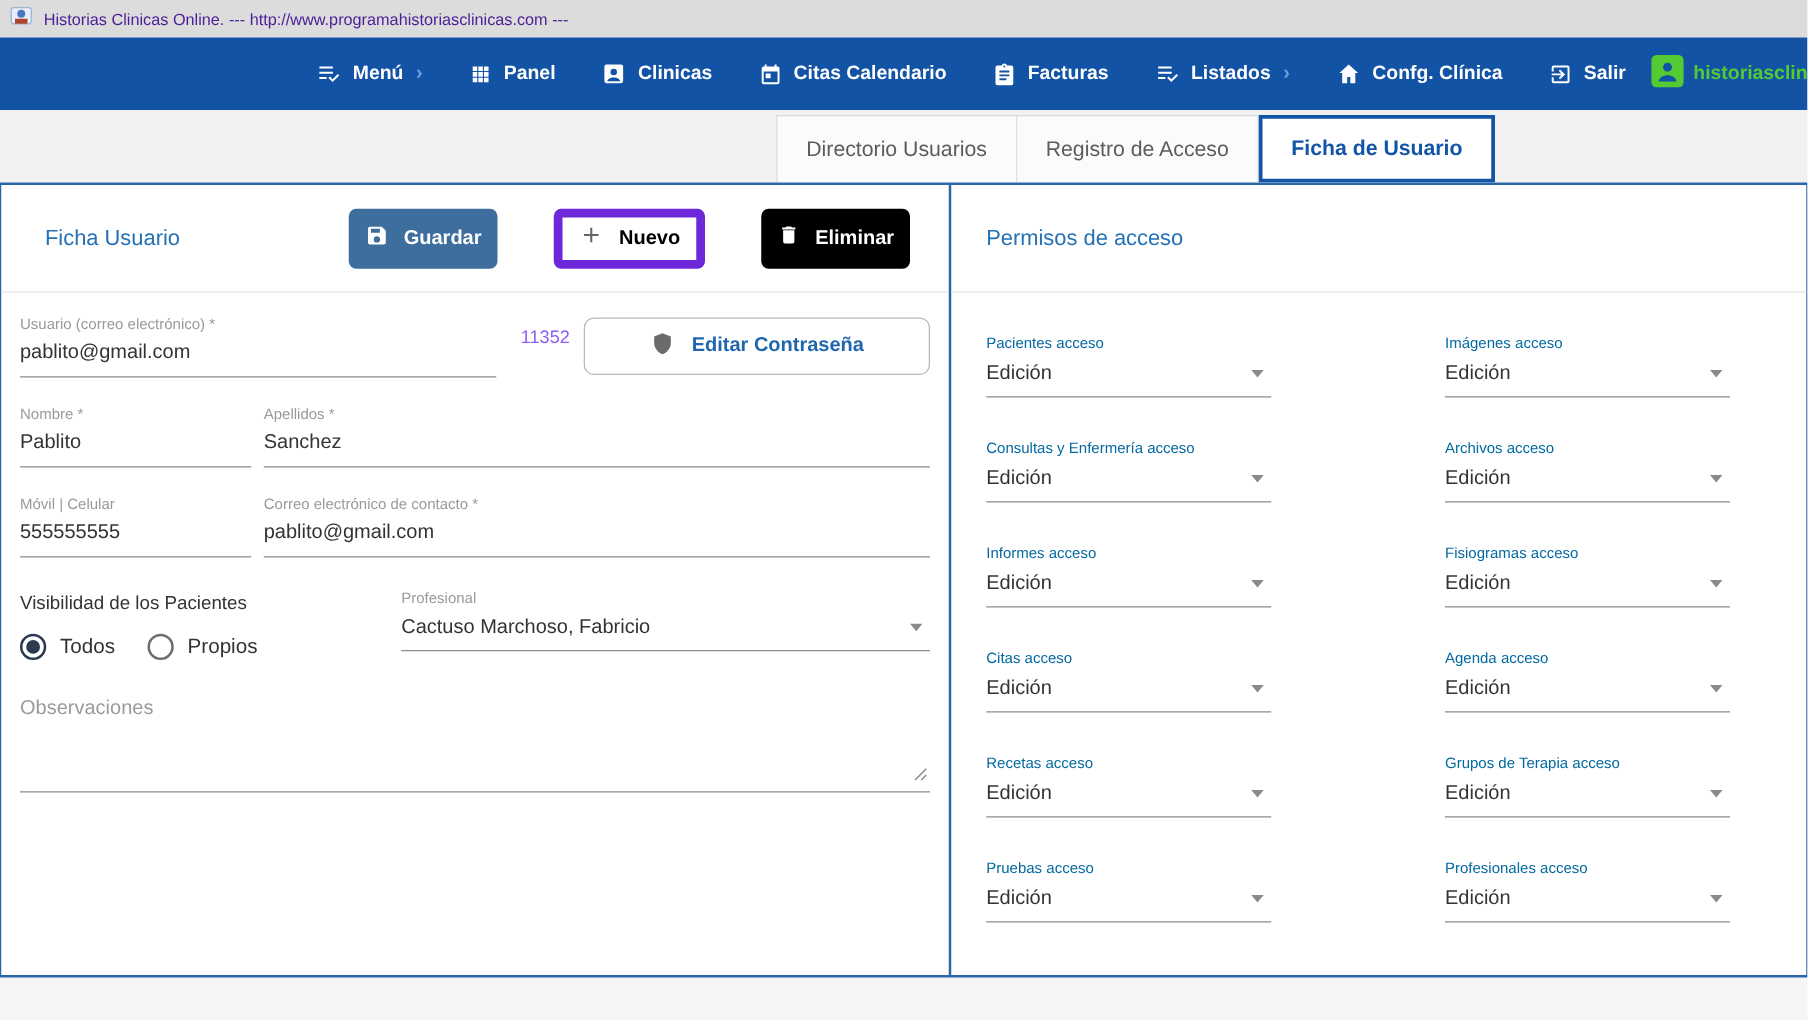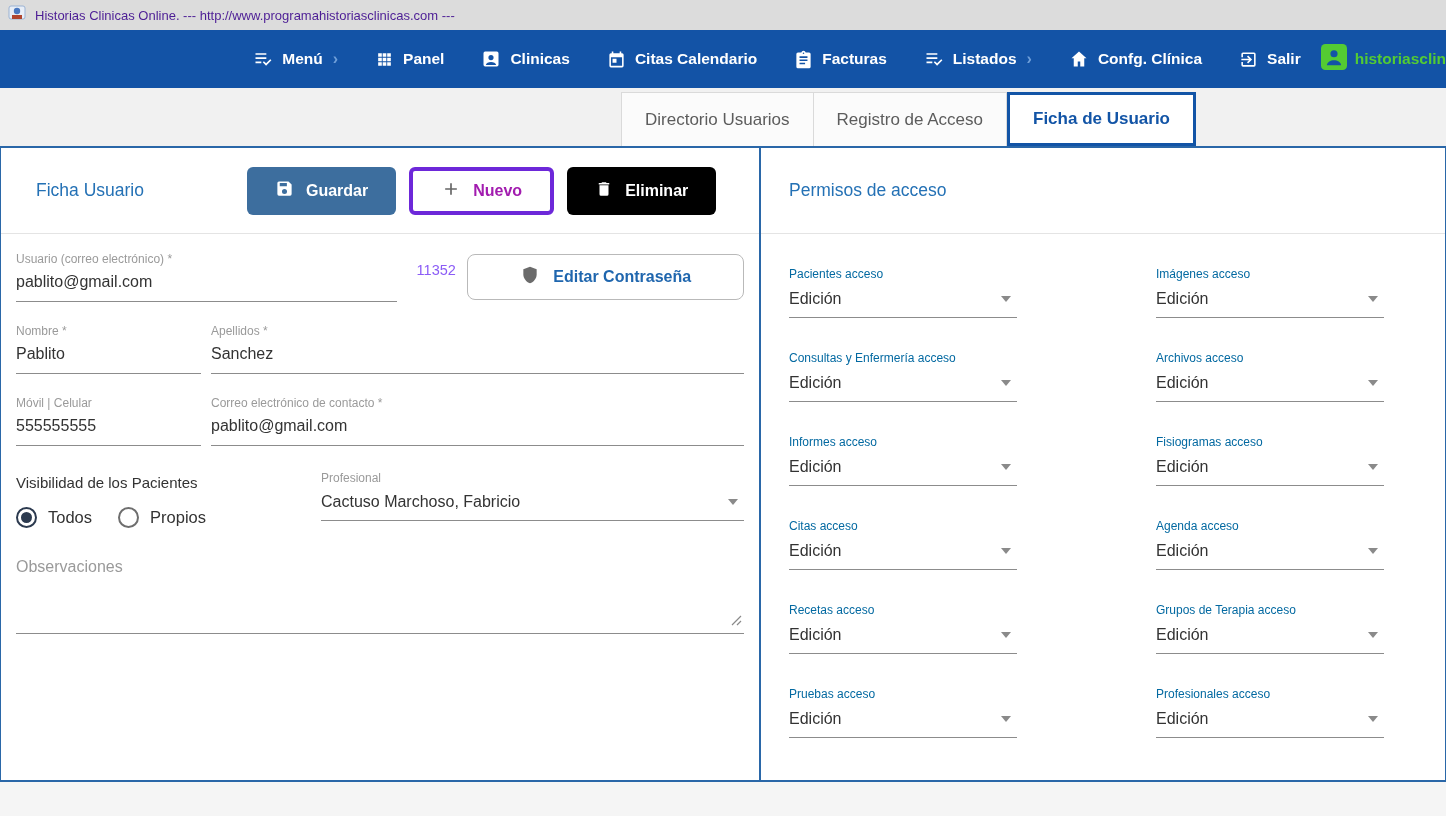--- a/index.html
+++ b/index.html
@@ -27,23 +27,23 @@
   
   .content { position:absolute; top:146px; left:0; width:1446px; height:636px; display:flex; background:#ffffff; border-top:2px solid #2a67a8; border-bottom:2px solid #2a67a8; }
   .left-panel  { width:761px; border-left:1px solid #2a67a8; border-right:2px solid #2a67a8; }
   .right-panel { flex:1; border-right:1px solid #2a67a8; }
   .panel-header { height:86px; display:flex; align-items:center; border-bottom:1px solid #e4e4e4; }
   .left-panel  .panel-header { padding-left:35px; }
   .right-panel .panel-header { padding-left:28px; }
   .panel-title { color:#2471b5; font-size:17.5px; }
   
   .btns { display:flex; gap:13px; margin-left:103px; }
-  .btn { height:48px; border-radius:6px; display:flex; align-items:center; justify-content:center; gap:12px; font-size:16px; font-weight:bold; padding:0 28px; cursor:pointer; border:none; font-family:inherit; }
+  .btn { height:48px; border-radius:6px; display:flex; align-items:center; justify-content:center; gap:12px; font-size:16px; font-weight:bold; padding:0 13px; cursor:pointer; border:none; font-family:inherit;margin-left:32px; }
   .btn-save { background:#3d6e9e; color:#ffffff; }
-  .btn-new  { background:#ffffff; color:#a21caf; border:4px solid #6d28d9; }
+  .btn-new  { background:#ffffff; color:#000000; border:7px solid #6d28d9; }
   .btn-delete { background:#000000; color:#ffffff; }
   
   .form { padding:0 15px; }
   .frow { display:flex; align-items:flex-start; }
   .field { display:flex; flex-direction:column; }
   .flabel { font-size:12px; color:#9a9a9a; margin-bottom:7px; }
   .fvalue { font-size:16px; color:#333333; padding-bottom:9px; border-bottom:1px solid #8c8c8c; min-height:29px; }
   .w390 { width:390px; } .w185 { width:185px; margin-right:10px; } .grow { flex:1; }
   .rec-id { margin-left:20px; margin-top:10px; font-size:14.5px; color:#8b5cf6; width:46px; }
   .pw-btn { margin-left:6px; width:283px; height:46px; margin-top:2px; background:#ffffff; border:1px solid #b9b9b9; border-radius:8px; display:flex; align-items:center; justify-content:center; gap:13px; color:#1f66ae; font-size:16px; font-weight:bold; cursor:pointer; font-family:inherit; }

